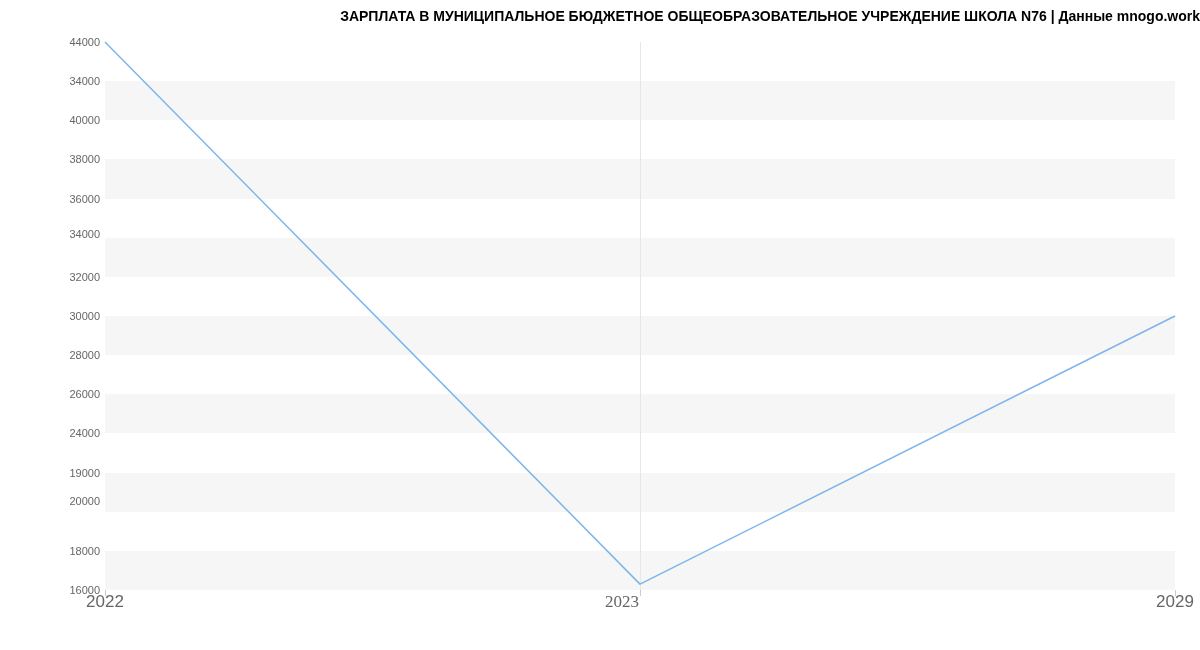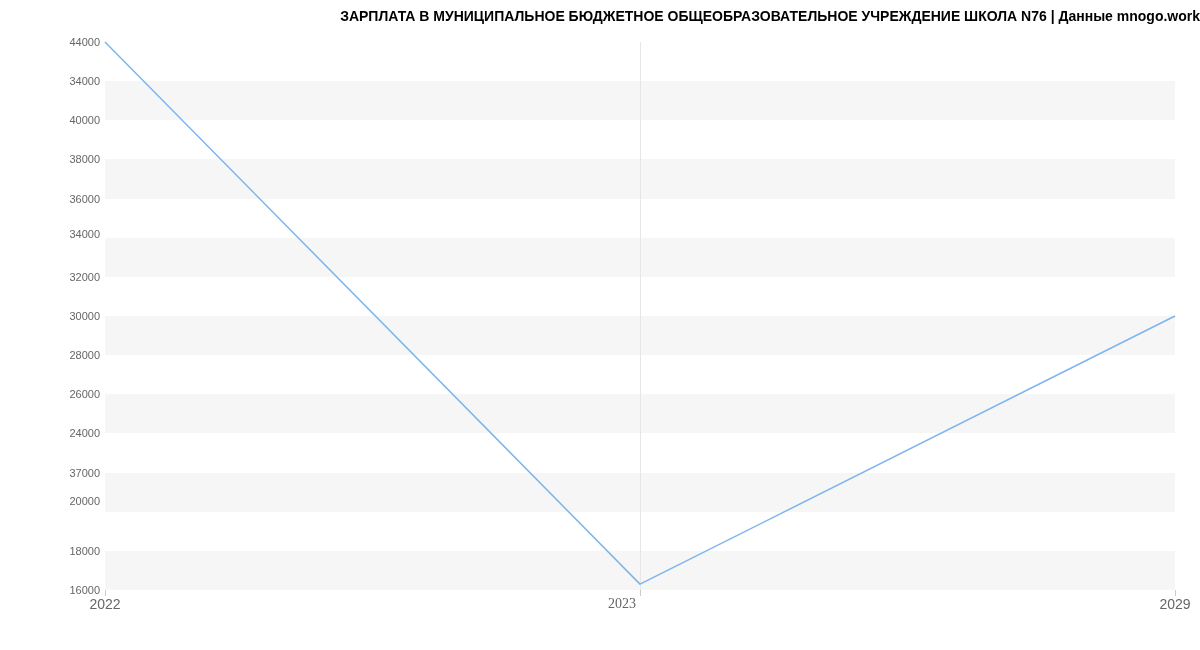--- a/index.html
+++ b/index.html
@@ -39,21 +39,21 @@
     left: -60px;
     width: 55px;
     text-align: right;
     font-size: 11px;
     color: #666666;
     transform: translateY(-50%);
   }
   .xtick {
     position: absolute;
     bottom: -22px;
-    font-size: 14px;
+    font-size: 17px;
     color: #666666;
     transform: translateX(-50%);
   }
   .xtickmark {
     position: absolute;
     bottom: -6px;
     width: 1px;
     height: 6px;
     background: #cccccc;
   }
@@ -91,21 +91,21 @@
       <div class="band" style="top: 352.286px; height: 39.1429px;"></div>
       <div class="band" style="top: 274px; height: 39.1429px;"></div>
       <div class="band" style="top: 195.714px; height: 39.1429px;"></div>
       <div class="band" style="top: 117.429px; height: 39.1429px;"></div>
       <div class="band" style="top: 39.1429px; height: 39.1429px;"></div>
     </div>
   <div id="yticks">
       <div class="ytick" style="top: 548px; text-align: right;">16000</div>
       <div class="ytick" style="top: 508.857px;">18000</div>
       <div class="ytick" style="top: 459px;">20000</div>
-      <div class="ytick" style="top: 430.571px;">37000</div>
+      <div class="ytick" style="top: 430.571px;">19000</div>
       <div class="ytick" style="top: 391.429px;">24000</div>
       <div class="ytick" style="top: 352.286px;">26000</div>
       <div class="ytick" style="top: 313.143px; text-align: right;">28000</div>
       <div class="ytick" style="top: 274px;">30000</div>
       <div class="ytick" style="top: 234.857px;">32000</div>
       <div class="ytick" style="top: 192px;">34000</div>
       <div class="ytick" style="top: 156.571px;">36000</div>
       <div class="ytick" style="top: 117.429px;">38000</div>
       <div class="ytick" style="top: 78.2857px;">40000</div>
       <div class="ytick" style="top: 39.1429px;">34000</div>

